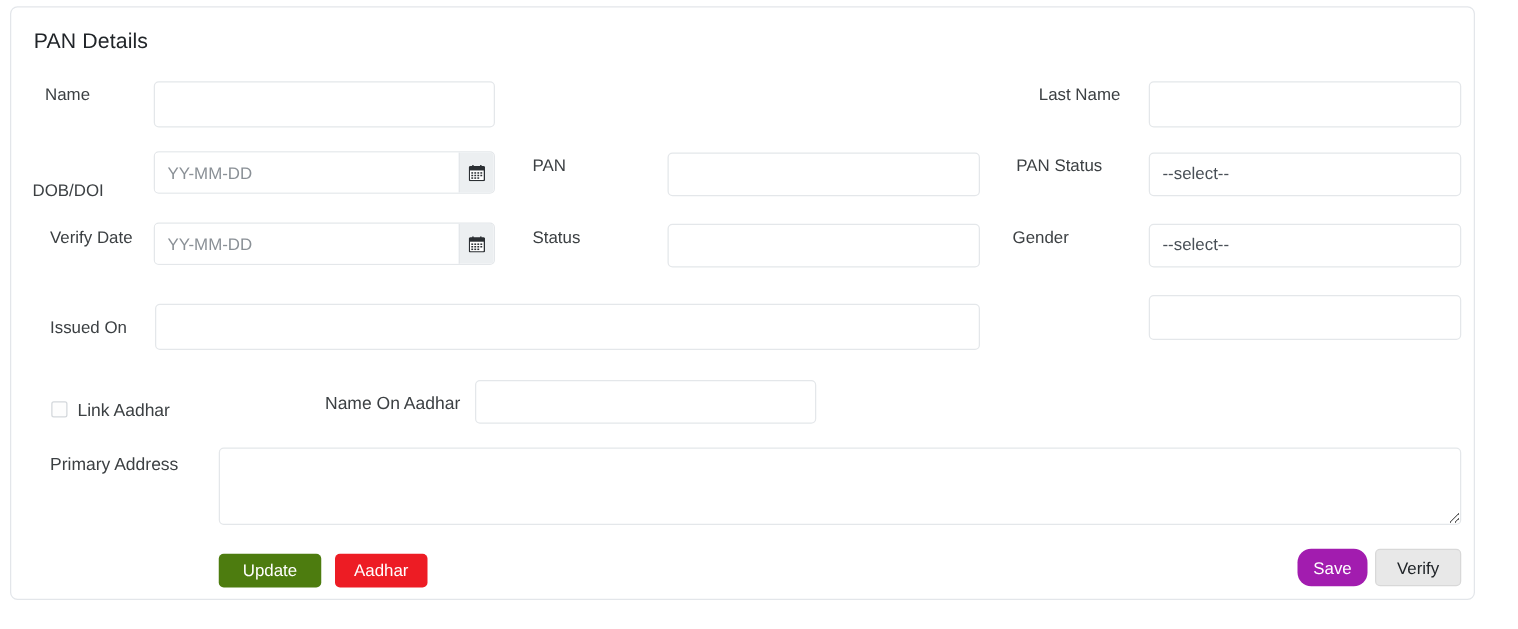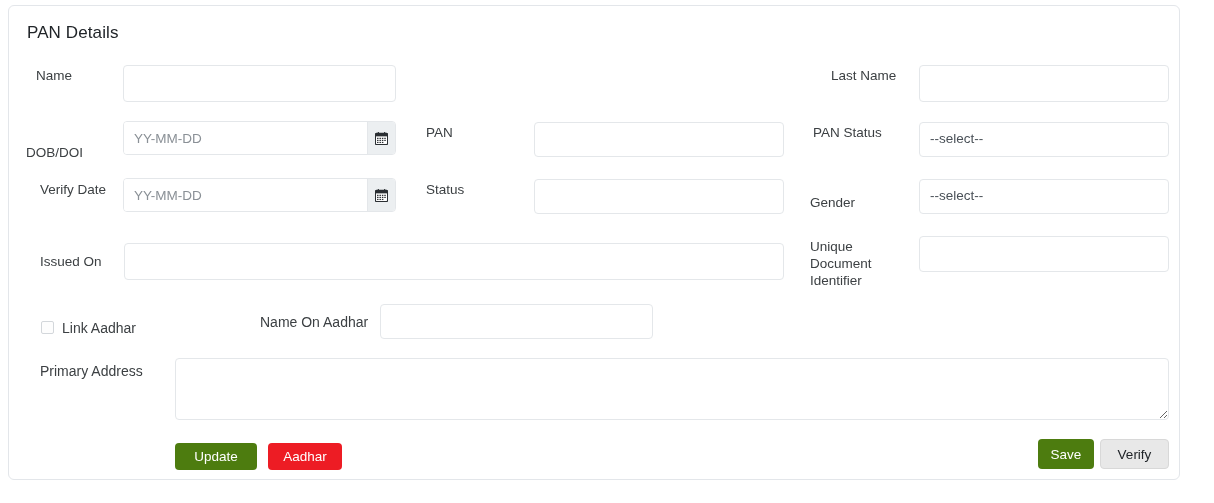--- a/index.html
+++ b/index.html
@@ -122,21 +122,21 @@
     color: #ffffff;
     cursor: pointer;
     font-family: "Liberation Sans", sans-serif;
     display: flex;
     align-items: center;
     justify-content: center;
     padding: 0;
   }
   .btn-update { background: #4d7c0f; }
   .btn-delete { background: #ed1c24; }
-  .btn-save   { background: #4d7c0f; }
+  .btn-save   { background: #a21caf; border-radius: 11px; }
   .btn-cancel {
     background: #e8e8e8;
     color: #212529;
     border: 1px solid #d8d8d8;
   }
 </style>
 </head>
 <body>
 
 <div class="panel">
@@ -205,29 +205,28 @@
           <rect x="4.8" y="10.6" width="1.6" height="1.3"></rect>
           <rect x="7.4" y="10.6" width="1.6" height="1.3"></rect>
         </g>
       </svg>
     </div>
   </div>
 
   <div class="lbl" style="left:417px; top:175px;">Status</div>
   <input class="fld" style="left: 525px; top: 173px; width: 250px; height: 35px;" placeholder="">
 
-  <div class="lbl" style="left:801px; top:188px;">Gender</div>
+  <div class="lbl" style="left:801px; top:175px;">Gender</div>
   <div class="selbox" style="left:910px; top:173px; width:250px; height:35px;">
     <span>--select--</span>
   </div>
 
   <div class="lbl" style="left:31px; top:247px;">Issued On</div>
   <input class="fld" style="left: 115px; top: 237px; width: 660px; height: 37px;" placeholder="">
 
-  <div class="lbl" style="left:801px; top:232px; width:100px;">Unique Document Identifier</div>
   <input class="fld" style="left: 910px; top: 230px; width: 250px; height: 36px;" placeholder="">
 
   <div class="cbox" style="left:32px; top:315px;"></div>
   <div class="lbl" style="left:53px; top:314px; font-size:14px;">Link Aadhar</div>
 
   <div class="lbl" style="left:251px; top:308px; font-size:14px;">Name On Aadhar</div>
   <input class="fld" style="left: 371px; top: 298px; width: 273px; height: 35px;" placeholder="">
 
   <div class="lbl" style="left:31px; top:357px; font-size:14px;">Primary Address</div>
   <textarea class="ta" style="left: 166px; top: 352px; width: 994px; height: 62px;" placeholder=""></textarea>

